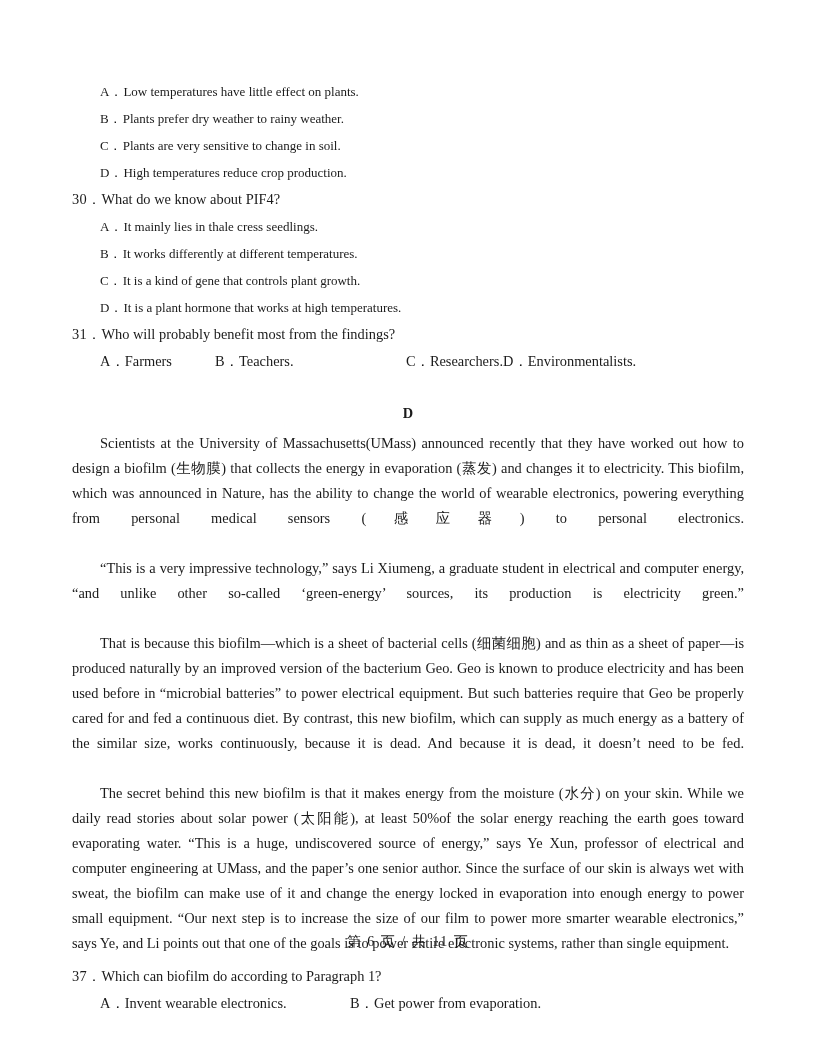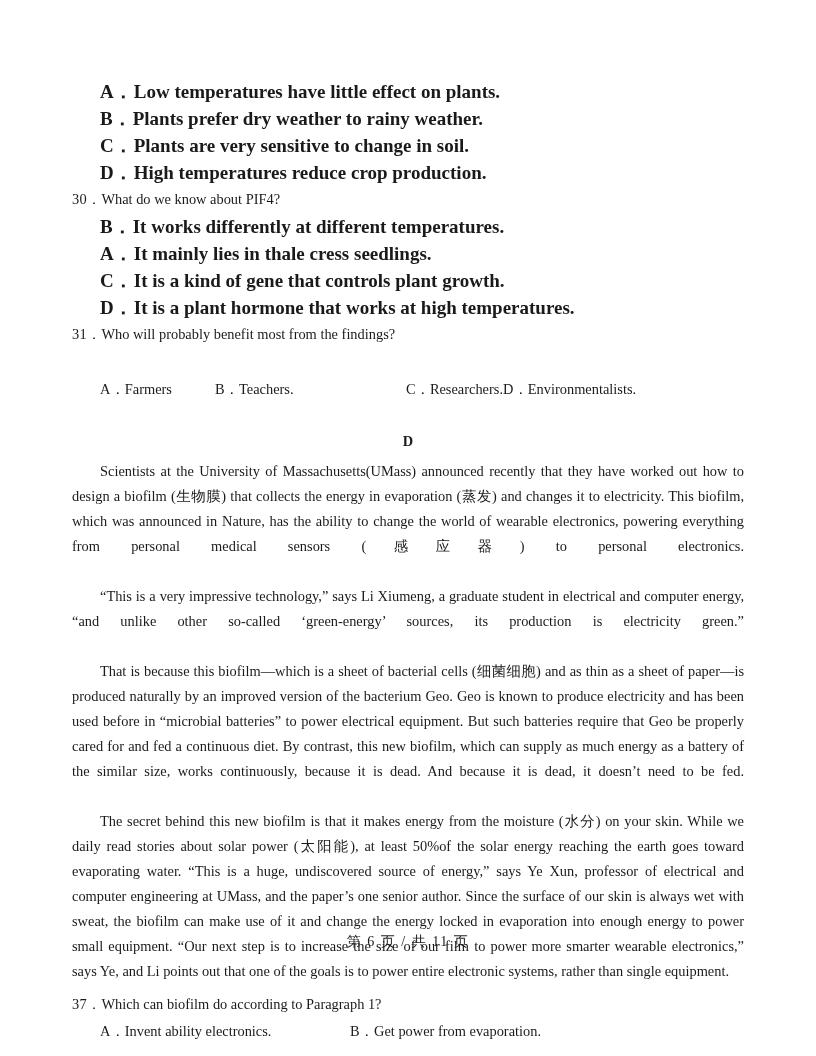--- a/index.html
+++ b/index.html
@@ -37,46 +37,45 @@
   .qnum {
     letter-spacing: 0.2px;
     margin-top: 41px;
   }
   .opt-list {
     margin: 0;
     padding: 0;
     list-style: none;
   }
   .opt {
-    font-size: 19px;
+    font-size: 13px;
     line-height: 27px;
     padding-left: 28px;
     white-space: nowrap;
-    font-weight: bold;
   }
   .opt .lbl,
   .qline .qnum {
     font-family: "Liberation Serif", "DejaVu Serif", serif;
   }
   .opt .txt { padding-left: 1px; }
 
   
   .opt-row {
     font-size: 14.4px;
     line-height: 27px;
     padding-left: 28px;
     white-space: nowrap;
   }
   .opt-row .cell {
     display: inline-block;
   }
   .opt-row .cell.c0 { width: 115px; }
   .opt-row .cell.c1 { width: 140px; }
   .opt-row .cell.c2 { width: 148px; text-align: right; }
-  .opt-row .cell.c3 { width: auto; margin-top: 28px; }
+  .opt-row .cell.c3 { width: auto; }
 
   
   .opt-row2 {
     font-size: 14.4px;
     line-height: 27px;
     padding-left: 28px;
     white-space: nowrap;
   }
   .opt-row2 .cell { display: inline-block; }
   .opt-row2 .cell.h0 { width: 250px; }
@@ -140,24 +139,24 @@
       <li class="opt">
         <span class="lbl">D．</span><span class="txt">High temperatures reduce crop production.</span>
       </li>
     </ul>
 
     <div class="qline">
       <span class="qnum">30．</span><span>What do we know about PIF4?</span>
     </div>
     <ul class="opt-list">
       <li class="opt">
-        <span class="lbl">B．</span><span class="txt">It works differently at different temperatures.</span>
+        <span class="lbl">A．</span><span class="txt">It mainly lies in thale cress seedlings.</span>
       </li>
       <li class="opt">
-        <span class="lbl">A．</span><span class="txt">It mainly lies in thale cress seedlings.</span>
+        <span class="lbl">B．</span><span class="txt">It works differently at different temperatures.</span>
       </li>
       <li class="opt">
         <span class="lbl">C．</span><span class="txt">It is a kind of gene that controls plant growth.</span>
       </li>
       <li class="opt">
         <span class="lbl">D．</span><span class="txt">It is a plant hormone that works at high temperatures.</span>
       </li>
     </ul>
 
     <div class="qline">
@@ -173,19 +172,19 @@
     <p class="para">“This is a very impressive technology,” says Li Xiumeng, a graduate student in electrical and computer energy, “and unlike other so-called ‘green-energy’ sources, its production is electricity green.”</p>
     <p class="para">That is because this biofilm—which is a sheet of bacterial cells (细菌细胞) and as thin as a sheet of paper—is produced naturally by an improved version of the bacterium Geo. Geo is known to produce electricity and has been used before in “microbial batteries” to power electrical equipment. But such batteries require that Geo be properly cared for and fed a continuous diet. By contrast, this new biofilm, which can supply as much energy as a battery of the similar size, works continuously, because it is dead. And because it is dead, it doesn’t need to be fed.</p>
     <p class="para noexpand">The secret behind this new biofilm is that it makes energy from the moisture (水分) on your skin. While we daily read stories about solar power (太阳能), at least 50%of the solar energy reaching the earth goes toward evaporating water. “This is a huge, undiscovered source of energy,” says Ye Xun, professor of electrical and computer engineering at UMass, and the paper’s one senior author. Since the surface of our skin is always wet with sweat, the biofilm can make use of it and change the energy locked in evaporation into enough energy to power small equipment. “Our next step is to increase the size of our film to power more smarter wearable electronics,” says Ye, and Li points out that one of the goals is to power entire electronic systems, rather than single equipment.</p>
 
     <div class="spacer-q"></div>
 
     <div class="qline">
       <span class="qnum">37．</span><span>Which can biofilm do according to Paragraph 1?</span>
     </div>
     <div class="opt-row2">
-      <span class="cell h0"><span class="lbl">A．</span><span class="txt">Invent ability electronics.</span></span><span class="cell"><span class="lbl">B．</span><span class="txt">Get power from evaporation.</span></span>
+      <span class="cell h0"><span class="lbl">A．</span><span class="txt">Invent wearable electronics.</span></span><span class="cell"><span class="lbl">B．</span><span class="txt">Get power from evaporation.</span></span>
     </div>
 
   </div>
 
   <div class="footer">第 6 页 / 共 11 页</div>
 </div>
 
 </body></html>

